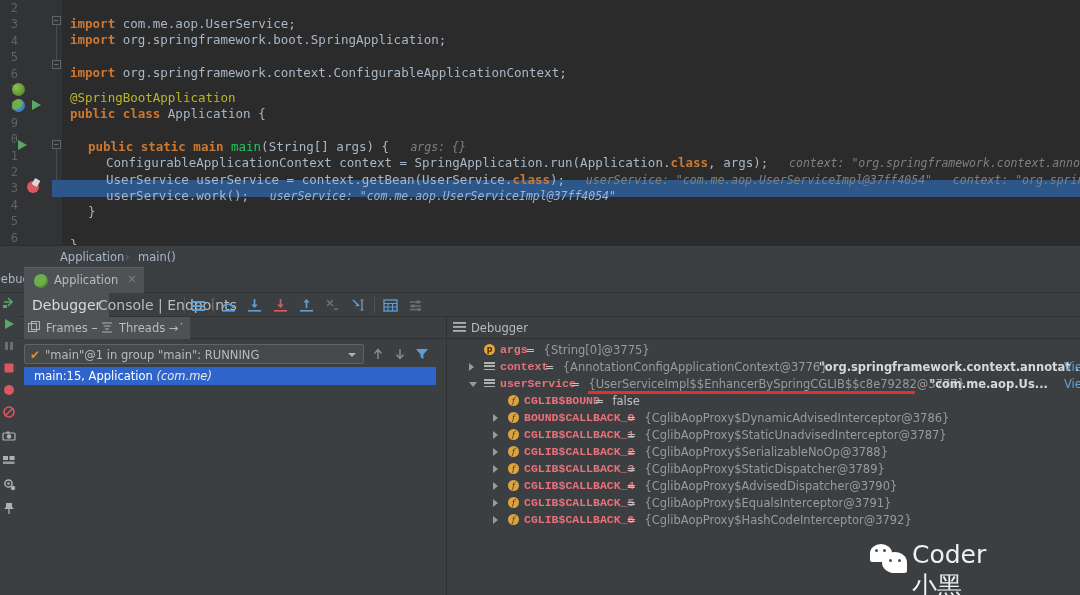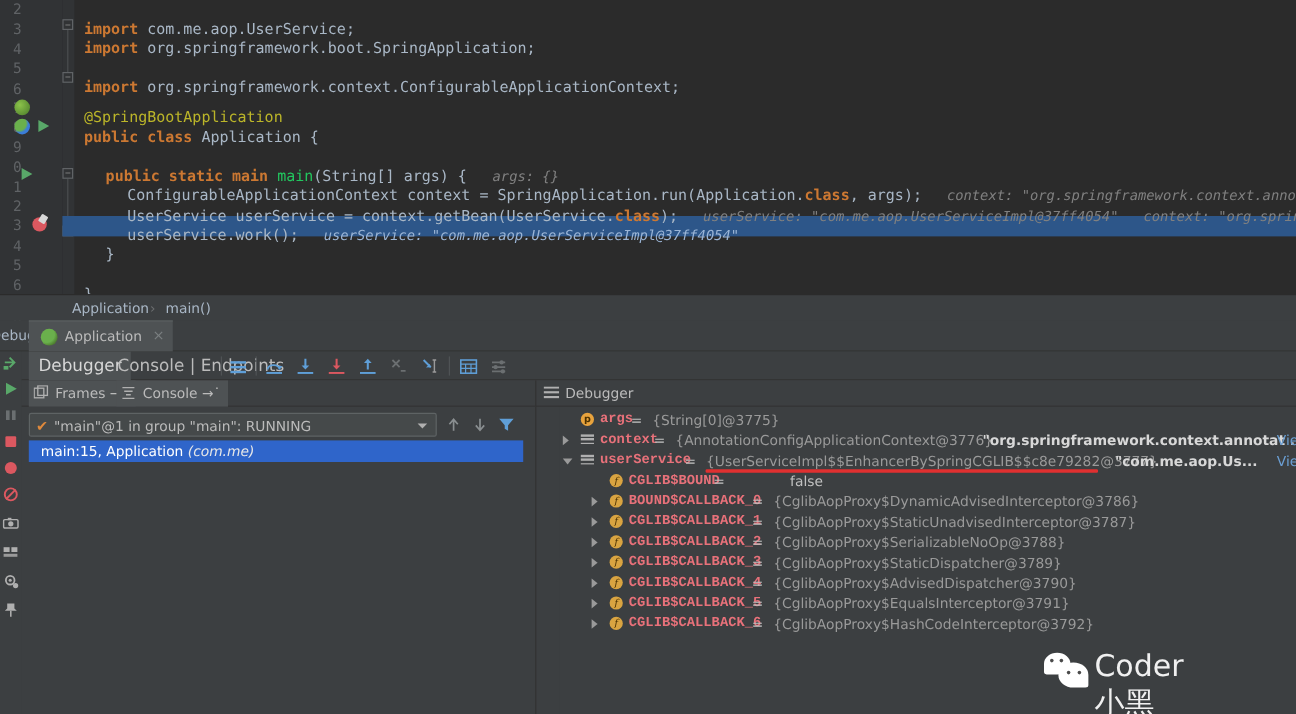--- a/index.html
+++ b/index.html
@@ -195,21 +195,21 @@
   }
   .vico-list {
     position: absolute; width: 11px; height: 11px;
   }
   .vico-list span { display:block; height:1.6px; background:#b0b0b0; margin-bottom:1.7px; }
   .vname { position: absolute; color: #e8717a; font-family:Liberation Mono, monospace; }
   .veq   { position: absolute; color: #c0c0c0; }
   .vval  { position: absolute; color: #9a9a9a; }
   .vstr  { position: absolute; color: #d8d8d8; font-weight: bold; }
   .vview { position: absolute; color: #6b9fd4; }
-  .vbool { position: absolute; color: #c0c0c0; margin-left: 46px; }
+  .vbool { position: absolute; color: #c0c0c0; }
 
   .redline {
     position: absolute; background: #e03030; height: 2.5px; border-radius: 1px;
   }
 
   
   .wm { position: absolute; left: 870px; top: 540px; }
   .wm-text {
     position: absolute; left: 42px; top: 0px; color: #f0f0f0;
     font-size: 25px; font-family: "DejaVu Sans", sans-serif;
@@ -459,21 +459,21 @@
     </div>
 
     <div class="ft-header">
       <div class="ft-btn sel" style="left:6px; padding:0 6px 0 22px;">Frames →˙</div>
       <span style="position:absolute; left:10px; top:4px;">
         <svg width="13" height="13" viewBox="0 0 13 13">
             <rect x="0.5" y="2.5" width="8" height="8" fill="none" stroke="#b0b0b0" stroke-width="1.1"></rect>
             <rect x="3.5" y="0.5" width="8" height="8" fill="none" stroke="#b0b0b0" stroke-width="1.1"></rect>
           </svg>
       </span>
-      <div class="ft-btn sel" style="left:79px; padding:0 6px 0 22px;">Console →˙</div>
+      <div class="ft-btn sel" style="left:79px; padding:0 6px 0 22px;">Threads →˙</div>
       <span style="position:absolute; left:83px; top:5px;">
         <svg width="12" height="12" viewBox="0 0 12 12">
             <path d="M1 1h10M2.5 4h7M4 7h4M1 10h10" stroke="#b0b0b0" stroke-width="1.2"></path>
           </svg>
       </span>
     </div>
 
     <div class="vars-header">
       <span style="position:absolute; left:6px; top:5px;">
         <svg width="13" height="12" viewBox="0 0 13 12">

